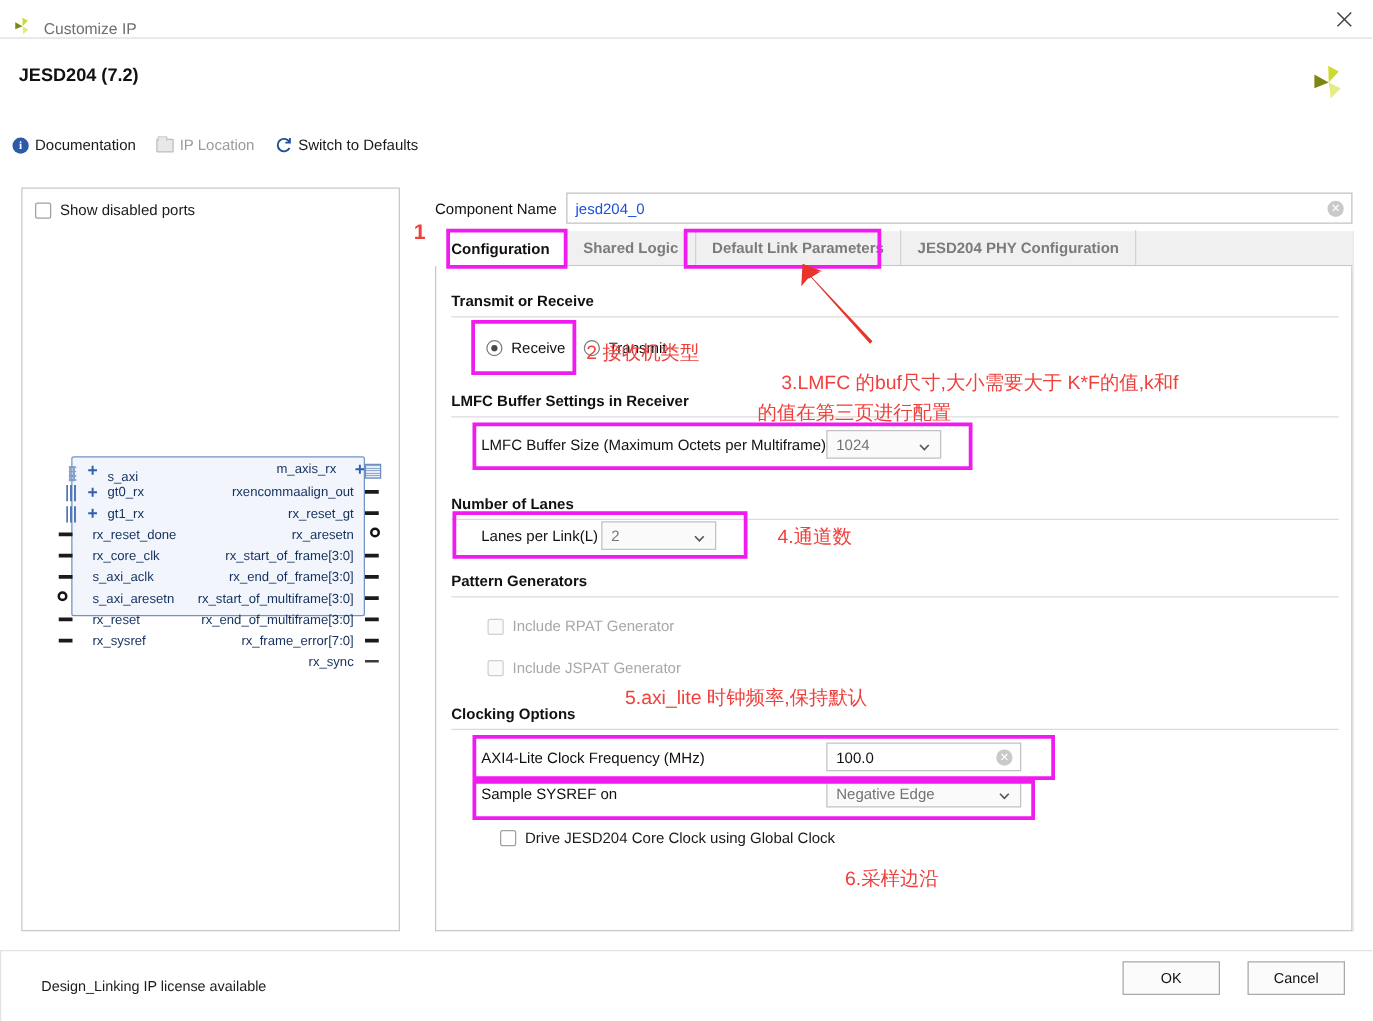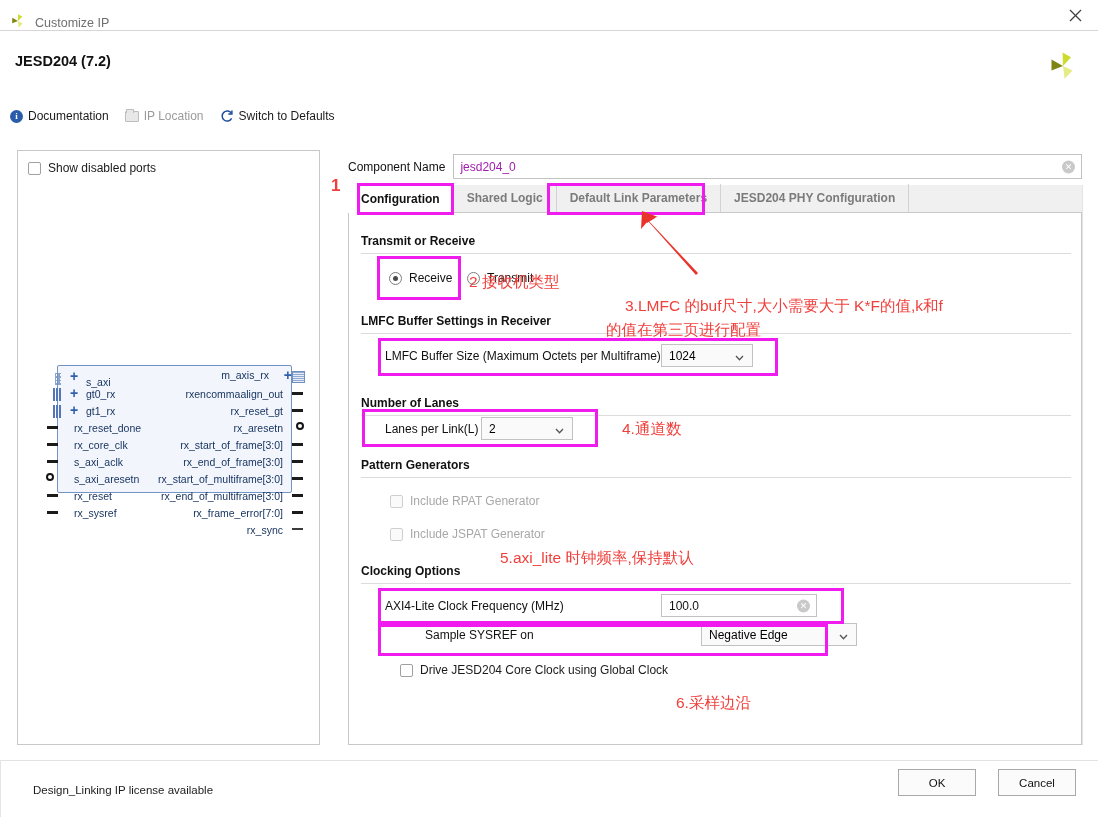--- a/index.html
+++ b/index.html
@@ -124,21 +124,21 @@
   
   #compname{
     position:absolute; left:348px; top:154px; width:734px; height:25px;
     display:flex; align-items:center; font-size:12px;
   }
   #compname .lbl{ margin-right:8px; color:#111; }
   #cnfield{
     flex:1; height:25px; background:#fff; border:1px solid #c2c2c2;
     display:flex; align-items:center; padding:0 6px; position:relative;
   }
-  #cnfield .val{ font-size:12px; color:#a21caf; }
+  #cnfield .val{ font-size:12px; color:#1d4ed8; }
   .clearx{
     position:absolute; right:6px; top:50%; transform:translateY(-50%);
     width:13px;height:13px;border-radius:50%;background:#c9c9c9;color:#fff;
     font-size:9px; display:flex;align-items:center;justify-content:center;
   }
 
   #tabstrip{
     position:absolute; left:348px; top:185px; width:734px; height:28px;
     background:#f0f0f0; border-bottom:1px solid #c8c8c8;
     display:flex; align-items:flex-end;
@@ -177,21 +177,21 @@
   }
 
   .field-row{
     position:absolute; display:flex; align-items:center; font-size:12px;
   }
   .field-label{ color:#111; }
 
   .combo{
     height:23px; background:#fafafa; border:1px solid #c2c2c2;
     display:flex; align-items:center; padding:0 11px 0 7px;
-    font-size:12px; color:#000000; position:relative;
+    font-size:12px; color:#737373; position:relative;
   }
   .combo .caret{
     position:absolute; right:8px; top:50%; transform:translateY(-50%);
     width:9px;height:9px;
   }
   .textin{
     height:23px; background:#ffffff; border:1px solid #c2c2c2;
     display:flex; align-items:center; padding:0 20px 0 7px;
     font-size:12px; color:#111; position:relative;
   }
@@ -430,21 +430,21 @@
 
   <div class="field-row" style="left:36px; top:381px;">
     <span class="field-label" style="width:276px;">AXI4-Lite Clock Frequency (MHz)</span>
     <span class="textin" style="width:156px;">
       <span>100.0</span>
       <span class="clearx">✕</span>
     </span>
   </div>
 
   <div class="field-row" style="left:36px; top:410px;">
-    <span class="field-label" style="width:276px;margin-left:40px;">Sample SYSREF on</span>
+    <span class="field-label" style="width:276px;">Sample SYSREF on</span>
     <span class="combo" style="width:156px;">
       <span>Negative Edge</span>
       <span class="caret">
         <svg width="9" height="9" viewBox="0 0 9 9">
             <path d="M1 2.5 L4.5 6.2 L8 2.5" fill="none" stroke="#555" stroke-width="1.3"></path>
           </svg>
       </span>
     </span>
   </div>
 

